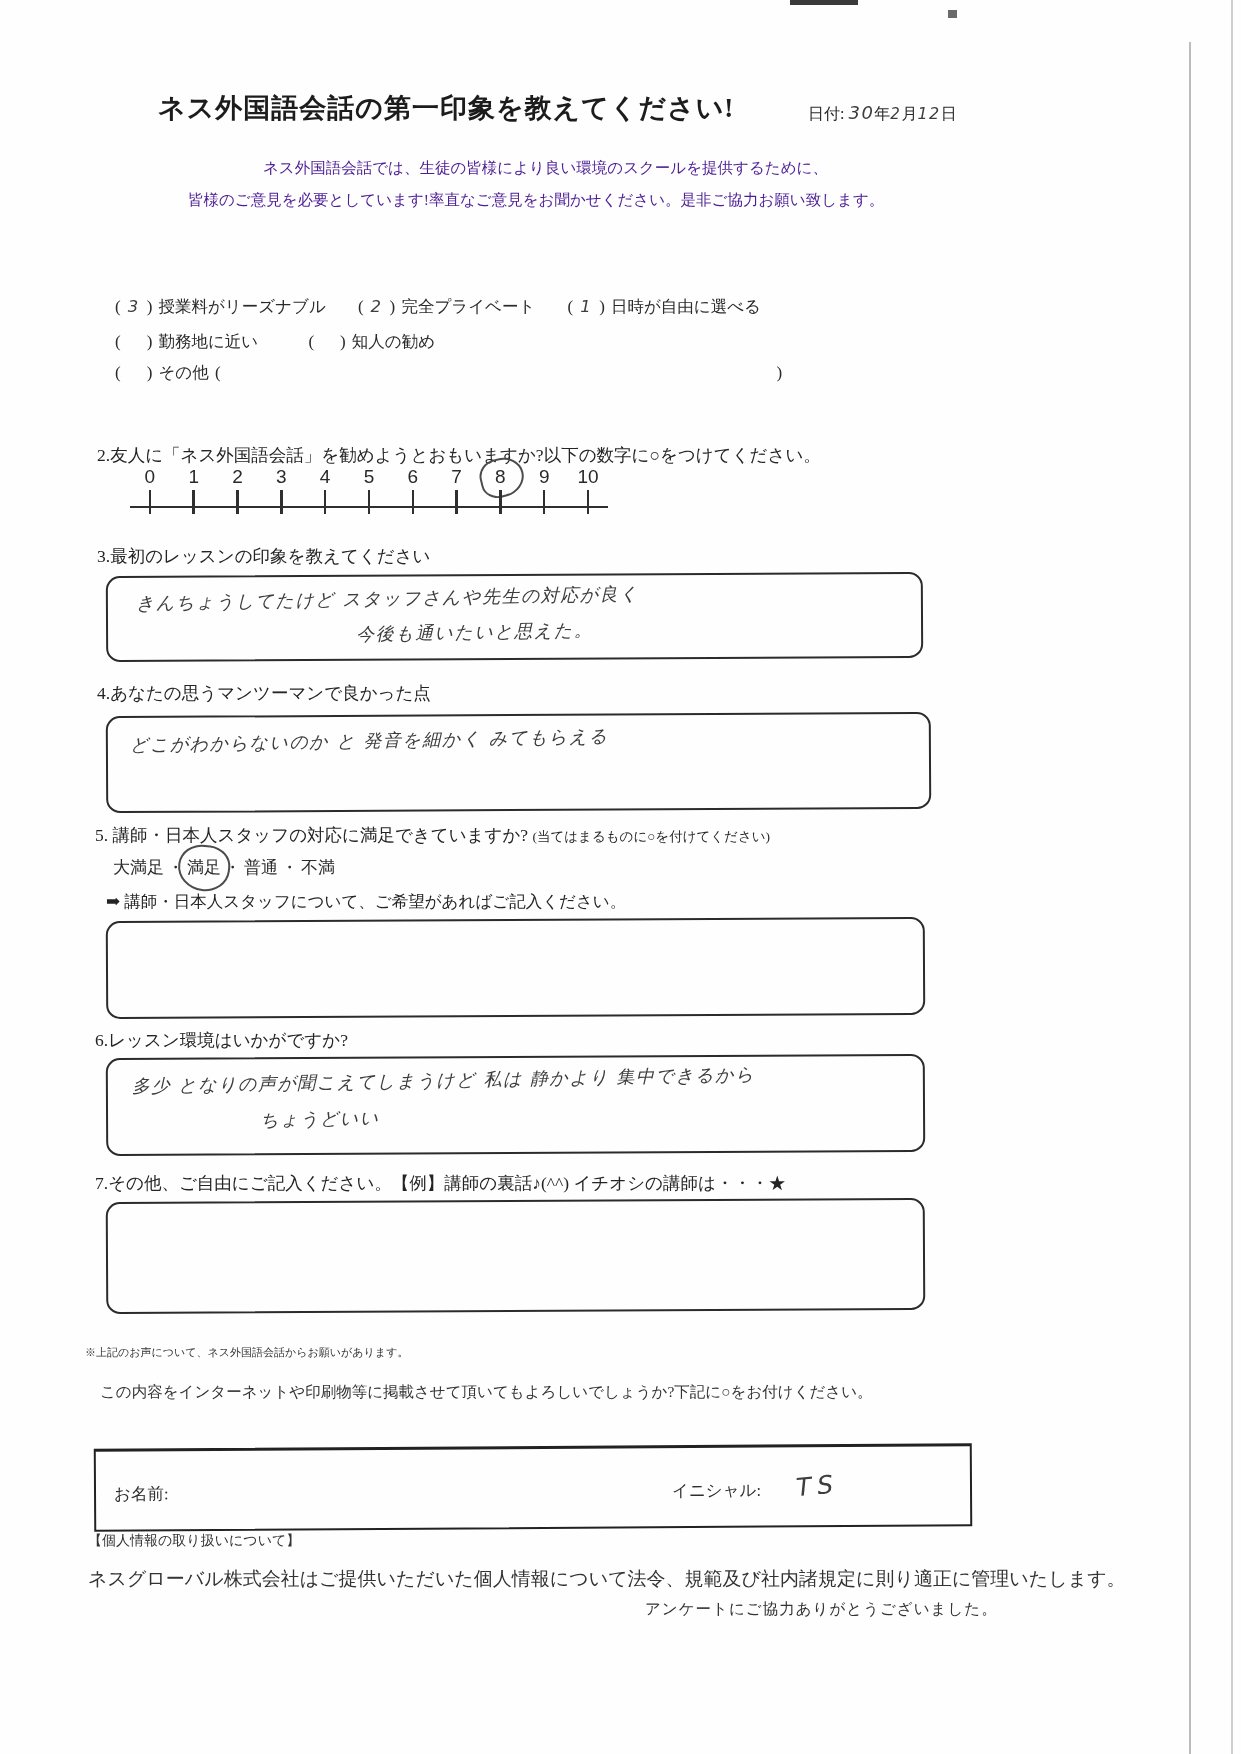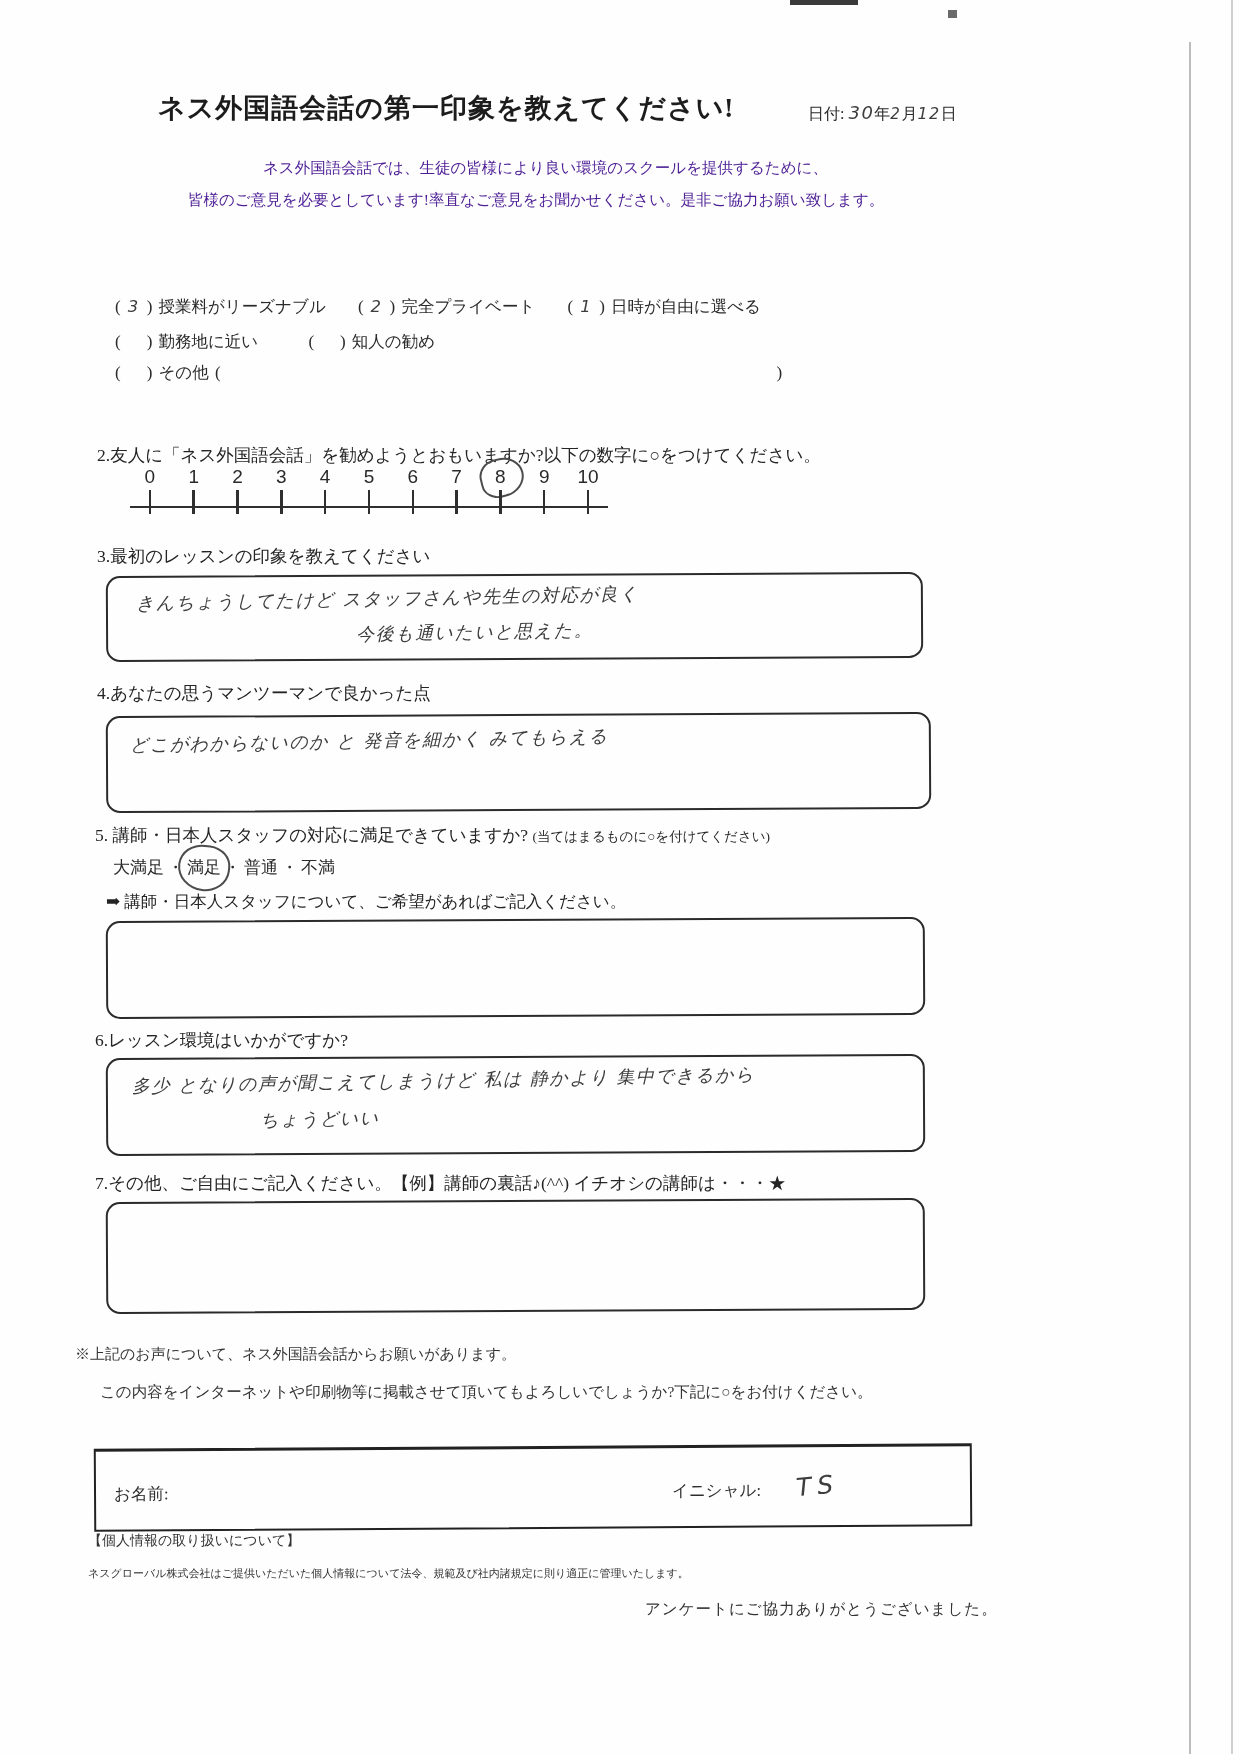--- a/index.html
+++ b/index.html
@@ -179,28 +179,28 @@
   <div class="answer-box" style="left:106px; top:1056px; width:815px; height:94px;">
     <span class="hw hw-line abs" style="left:24px; top:10px;">多少 となりの声が聞こえてしまうけど 私は 静かより 集中できるから</span>
     <span class="hw hw-line abs" style="left:152px; top:48px;">ちょうどいい</span>
   </div>
 
   <div class="abs q-title" style="left:95px; top:1171px;">7.その他、ご自由にご記入ください。【例】講師の裏話♪(^^) イチオシの講師は・・・★</div>
   <div class="answer-box" style="left:106px; top:1200px; width:815px; height:108px;">
     <span class="hw hw-line abs" style="left:22px; top:12px;"></span>
   </div>
 
-  <div class="abs small" style="left:75px; top:1345px; font-size:15px;">※上記のお声について、ネス外国語会話からお願いがあります。</div>
+  <div class="abs small" style="left:85px; top:1345px; font-size:11px;">※上記のお声について、ネス外国語会話からお願いがあります。</div>
   <div class="abs small" style="left:100px; top:1382px; font-size:15.5px;">この内容をインターネットや印刷物等に掲載させて頂いてもよろしいでしょうか?下記に○をお付けください。</div>
 
 
   <div class="plain-box" style="left:94px; top:1446px; width:874px; height:78px;">
     <span class="abs" style="left:18px; top:32px; font-size:16.5px;">お名前:</span>
     <span class="abs hw" style="left:200px; top:30px; font-size:18px;"></span>
     <span class="abs" style="left:576px; top:32px; font-size:16.5px;">イニシャル:</span>
     <span class="abs hw" style="left:700px; top:24px; font-size:25px; transform:rotate(-5deg); letter-spacing:6px;">TS</span>
   </div>
 
   <div class="abs small" style="left:88px; top:1532px; font-size:14px;">【個人情報の取り扱いについて】</div>
-  <div class="abs small" style="left:88px; top:1566px; font-size:11px;text-align:right;">ネスグローバル株式会社はご提供いただいた個人情報について法令、規範及び社内諸規定に則り適正に管理いたします。</div>
+  <div class="abs small" style="left:88px; top:1566px; font-size:19px;text-align:right;">ネスグローバル株式会社はご提供いただいた個人情報について法令、規範及び社内諸規定に則り適正に管理いたします。</div>
   <div class="abs small" style="left:645px; top:1599px; font-size:15.5px; letter-spacing:1px;">アンケートにご協力ありがとうございました。</div>
 
 </div>
 
 </body></html>

